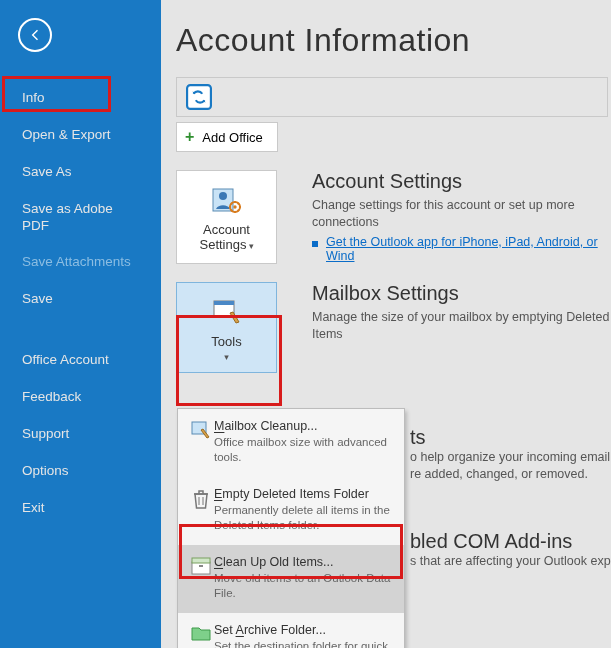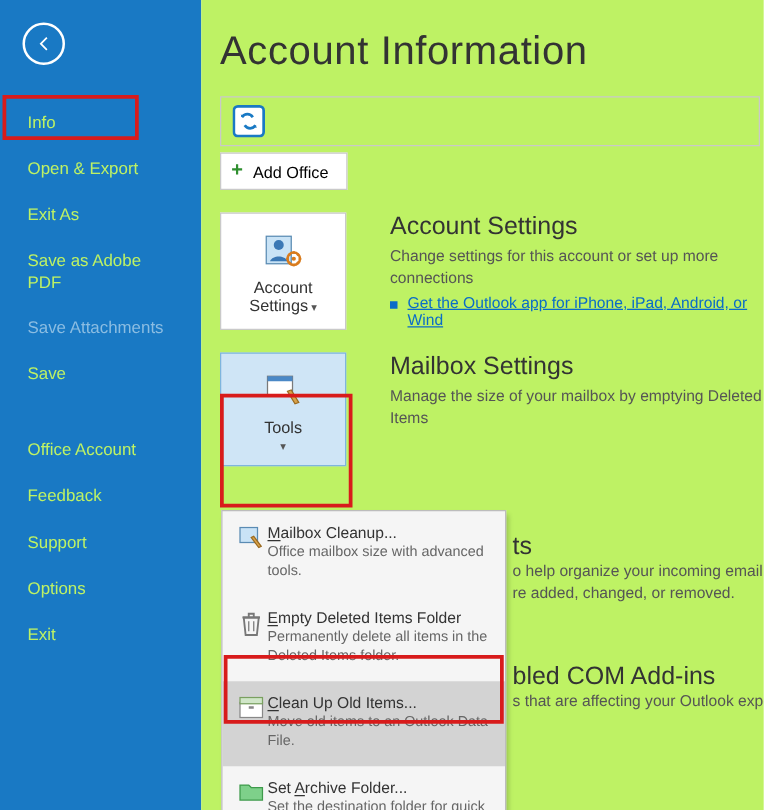--- a/index.html
+++ b/index.html
@@ -28,37 +28,37 @@
     border-radius: 50%;
     margin-left: 18px;
     margin-bottom: 28px;
     display: flex; align-items: center; justify-content: center;
     cursor: pointer;
   }
   .back-btn svg { width: 16px; height: 16px; fill: #fff; }
   .side-item {
     display: block;
     padding: 10px 22px;
-    color: #bef264;
+    color: #e5e5e5;
     font-size: 13.5px;
     cursor: pointer;
     line-height: 1.25;
   }
   .side-item.disabled { color: #8bbde2; cursor: default; }
   .side-item.active { outline: none; }
   .side-gap { height: 24px; }
   .hl-red { position: absolute; border: 3px solid #d81b1b; pointer-events: none; z-index: 10; }
   .hl-info { left: 2px; top: 76px; width: 109px; height: 36px; }
   .hl-tools { left: 176px; top: 315px; width: 106px; height: 91px; }
   .hl-cleanold { left: 179px; top: 524px; width: 224px; height: 55px; }
 
   
   .main {
     width: 450px;
-    background: #bef264;
+    background: #e5e5e5;
     padding: 22px 0 0 15px;
     overflow: hidden;
   }
   .page-title {
     font-size: 32px;
     font-weight: 300;
     color: #333;
     margin-bottom: 18px;
     letter-spacing: .5px;
   }
@@ -145,21 +145,21 @@
 <div class="shell">
 
   <div class="sidebar">
     <div class="back-btn">
       <svg viewBox="0 0 24 24">
           <path d="M15 4l-8 8 8 8 1.5-1.5L10 12l6.5-6.5z"></path>
         </svg>
     </div>
     <div class="side-item active">Info</div>
     <div class="side-item">Open &amp; Export</div>
-    <div class="side-item">Exit As</div>
+    <div class="side-item">Save As</div>
     <div class="side-item">Save as Adobe PDF</div>
     <div class="side-item disabled">Save Attachments</div>
     <div class="side-item">Save</div>
     <div class="side-gap"></div>
     <div class="side-item">Office Account</div>
     <div class="side-item">Feedback</div>
     <div class="side-item">Support</div>
     <div class="side-item">Options</div>
     <div class="side-item">Exit</div>
   </div>

